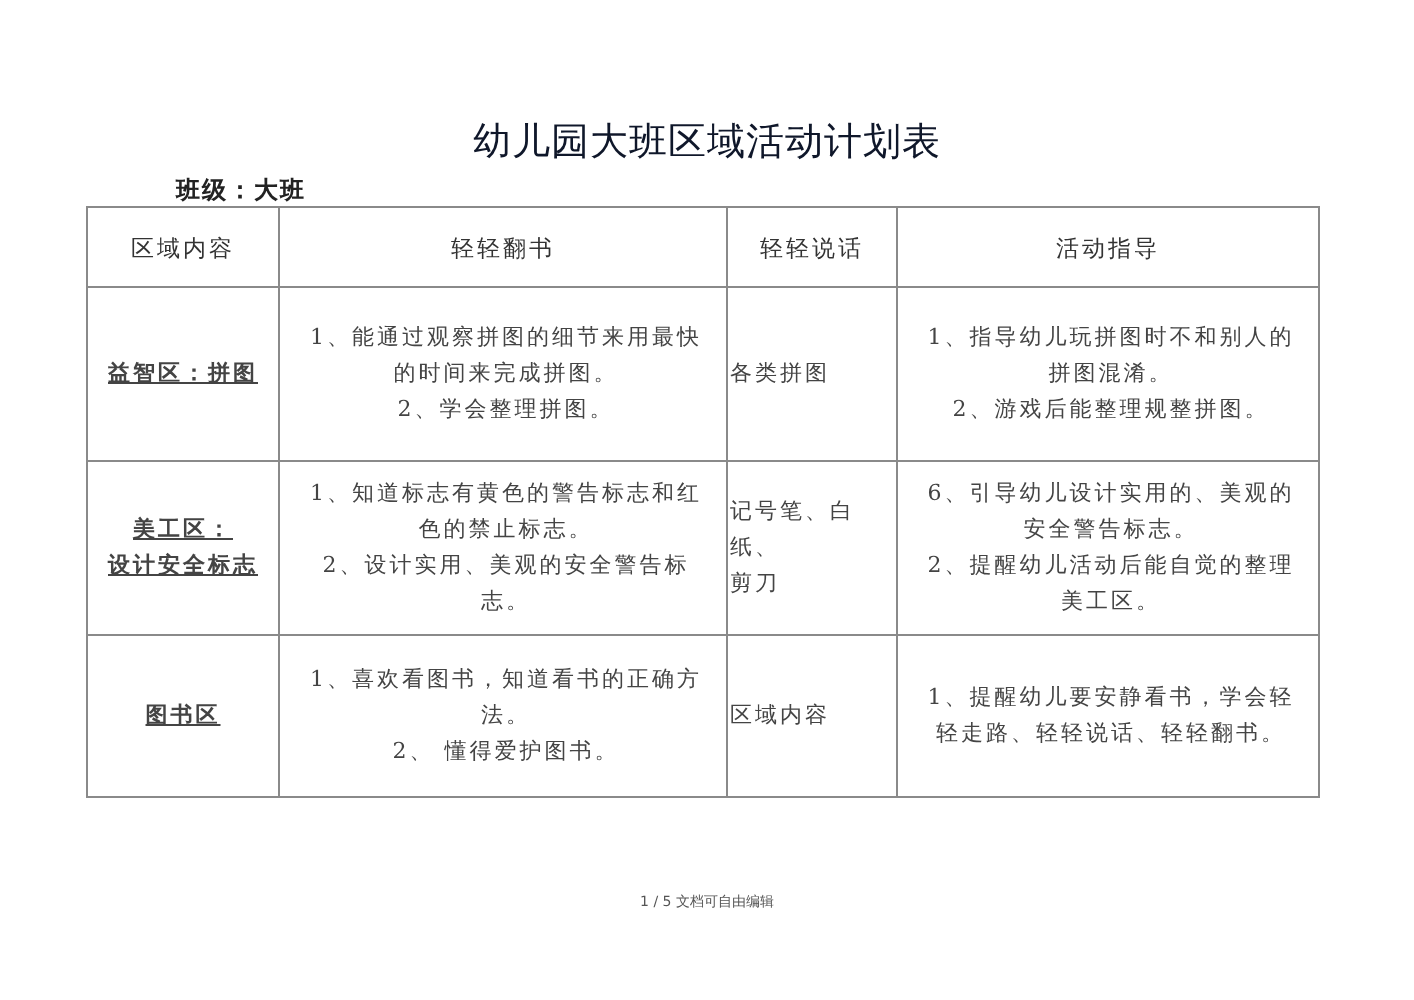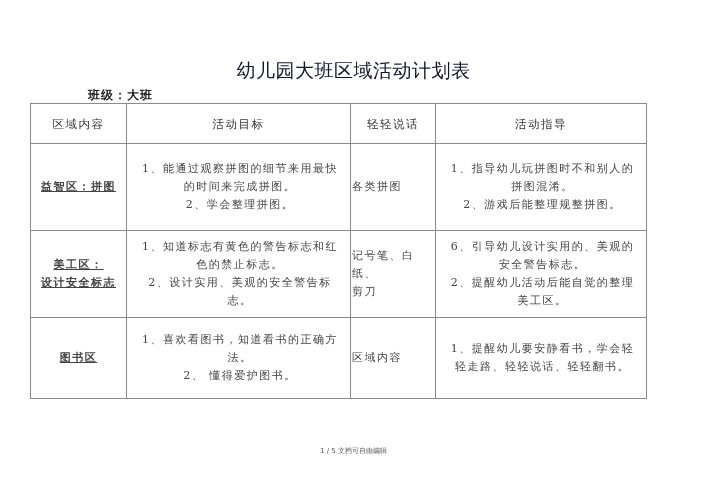--- a/index.html
+++ b/index.html
@@ -2,21 +2,21 @@
 <html><head>
 <meta charset="utf-8">
 <style>
   html, body { margin:0; padding:0; }
   body { width:707px; height:500px; background:#ffffff; position:relative; overflow:hidden;
          font-family:"DejaVu Serif", "Liberation Serif", serif; color:#333; }
   .title { position:absolute; left:0; width:707px; top:58px; text-align:center;
            font-family:"DejaVu Sans", sans-serif; font-weight:normal; font-size:19px; color:#0f172a; letter-spacing:0.5px; }
   .class-label { position:absolute; left:44px; top:87px; font-size:12px; font-weight:bold; color:#222;
                  font-family:"DejaVu Sans", sans-serif; letter-spacing:1px;margin-left:44px; }
-  table.plan { position:absolute; left:30px; top:103px; border-collapse:collapse; table-layout:fixed;
+  table.plan { position:absolute; left:43px; top:103px; border-collapse:collapse; table-layout:fixed;
                width:616px; }
   table.plan td, table.plan th { border:1px solid #8a8a8a; font-size:11px; color:#444;
                letter-spacing:1.5px; line-height:18px; vertical-align:middle; }
   table.plan th { height:37px; font-weight:normal; text-align:center; color:#333; font-size:11.5px; }
   .zone { text-align:center; font-weight:bold; color:#1f1f1f; font-family:"DejaVu Sans", sans-serif; font-size:11.5px;text-decoration:underline; }
   .mat { text-align:left; }
   .txt { padding:0 6px 0 9px;text-align:center; }
   .line { display:block; }
   .foot { position:absolute; left:0; width:707px; top:446px; text-align:center; font-size:7px; color:#555;
           font-family:"DejaVu Sans", sans-serif; }
@@ -30,21 +30,21 @@
 <table class="plan">
   <colgroup>
     <col style="width:96px">
     <col style="width:224px">
     <col style="width:85px">
     <col style="width:211px">
   </colgroup>
   <tbody>
       <tr>
     <th>区域内容</th>
-    <th>活动目标</th>
+    <th>轻轻翻书</th>
     <th>轻轻说话</th>
     <th>活动指导</th>
   </tr>
   <tr style="height:87px">
     <td class="zone">
       <span class="line">益智区：拼图</span>
     </td>
     <td class="txt">
       <span class="line">1、能通过观察拼图的细节来用最快的时间来完成拼图。</span>
       <span class="line">2、学会整理拼图。</span>

